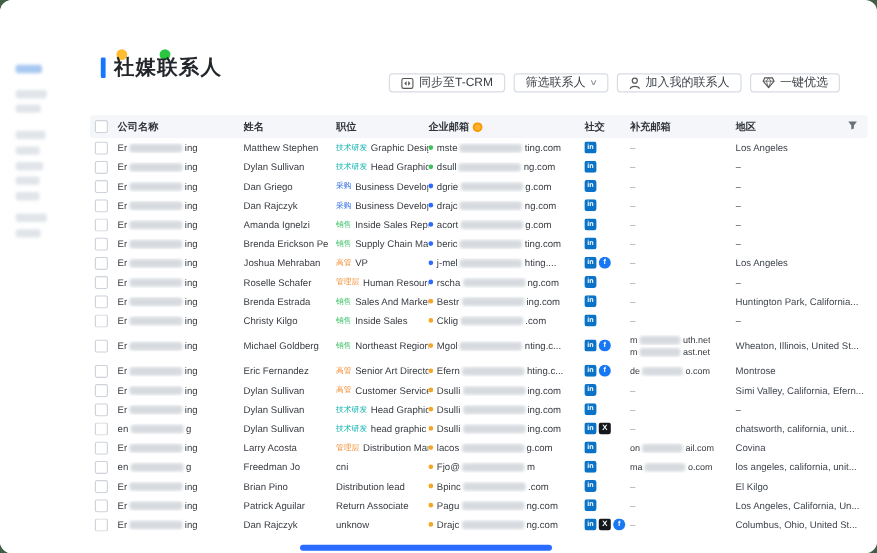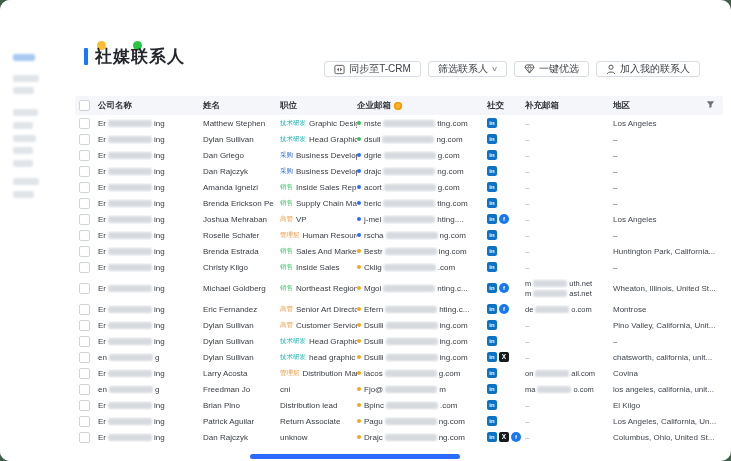--- a/index.html
+++ b/index.html
@@ -97,36 +97,36 @@
       </button>
 
 
       <button class="tb-btn">
         <span>筛选联系人</span>
         <span class="chev">∨</span>
       </button>
 
       <button class="tb-btn">
         <span class="ic">
+          <svg width="10" height="11" viewBox="0 0 10 11">
+              <circle cx="5" cy="3.2" r="2.1" fill="none" stroke="#555" stroke-width="1"></circle>
+              <path d="M1.2 10c.6-2.6 7-2.6 7.6 0" fill="none" stroke="#555" stroke-width="1"></path>
+            </svg>
+        </span>
+        <span>加入我的联系人</span>
+      </button>
+
+      <button class="tb-btn">
+        <span class="ic">
           <svg width="11" height="10" viewBox="0 0 12 11">
               <path d="M2.5 1h7L11 4 6 10 1 4z" fill="none" stroke="#555" stroke-width="1"></path>
               <path d="M1 4h10M6 10L4 4l2-3 2 3z" fill="none" stroke="#555" stroke-width=".7"></path>
             </svg>
         </span>
         <span>一键优选</span>
-      </button>
-
-      <button class="tb-btn">
-        <span class="ic">
-          <svg width="10" height="11" viewBox="0 0 10 11">
-              <circle cx="5" cy="3.2" r="2.1" fill="none" stroke="#555" stroke-width="1"></circle>
-              <path d="M1.2 10c.6-2.6 7-2.6 7.6 0" fill="none" stroke="#555" stroke-width="1"></path>
-            </svg>
-        </span>
-        <span>加入我的联系人</span>
       </button>
     </div>
 
     <div class="table">
       <div class="grid thead">
         <div class="th">
             <span class="cb"></span>
           </div>
         <div class="th">公司名称</div>
         <div class="th">姓名</div>
@@ -534,21 +534,21 @@
               <span class="e-pre">Dsulli</span>
               <span class="blur em"></span>
               <span class="e-suf">ing.com</span>
             </div>
     <div class="cell socials">
               <span class="s-ic s-in">in</span>
             </div>
     <div class="cell extra-cell">
               <span class="dash">–</span>
             </div>
-    <div class="cell region">Pino Valley, California, Unit...</div>
+    <div class="cell region">Simi Valley, California, Efern...</div>
   </div>
 
   <div class="grid row">
     <div class="cell">
               <span class="cb"></span>
             </div>
     <div class="cell">
               <span class="c-pre">Er</span>
               <span class="blur co"></span>
               <span class="c-suf">ing</span>

